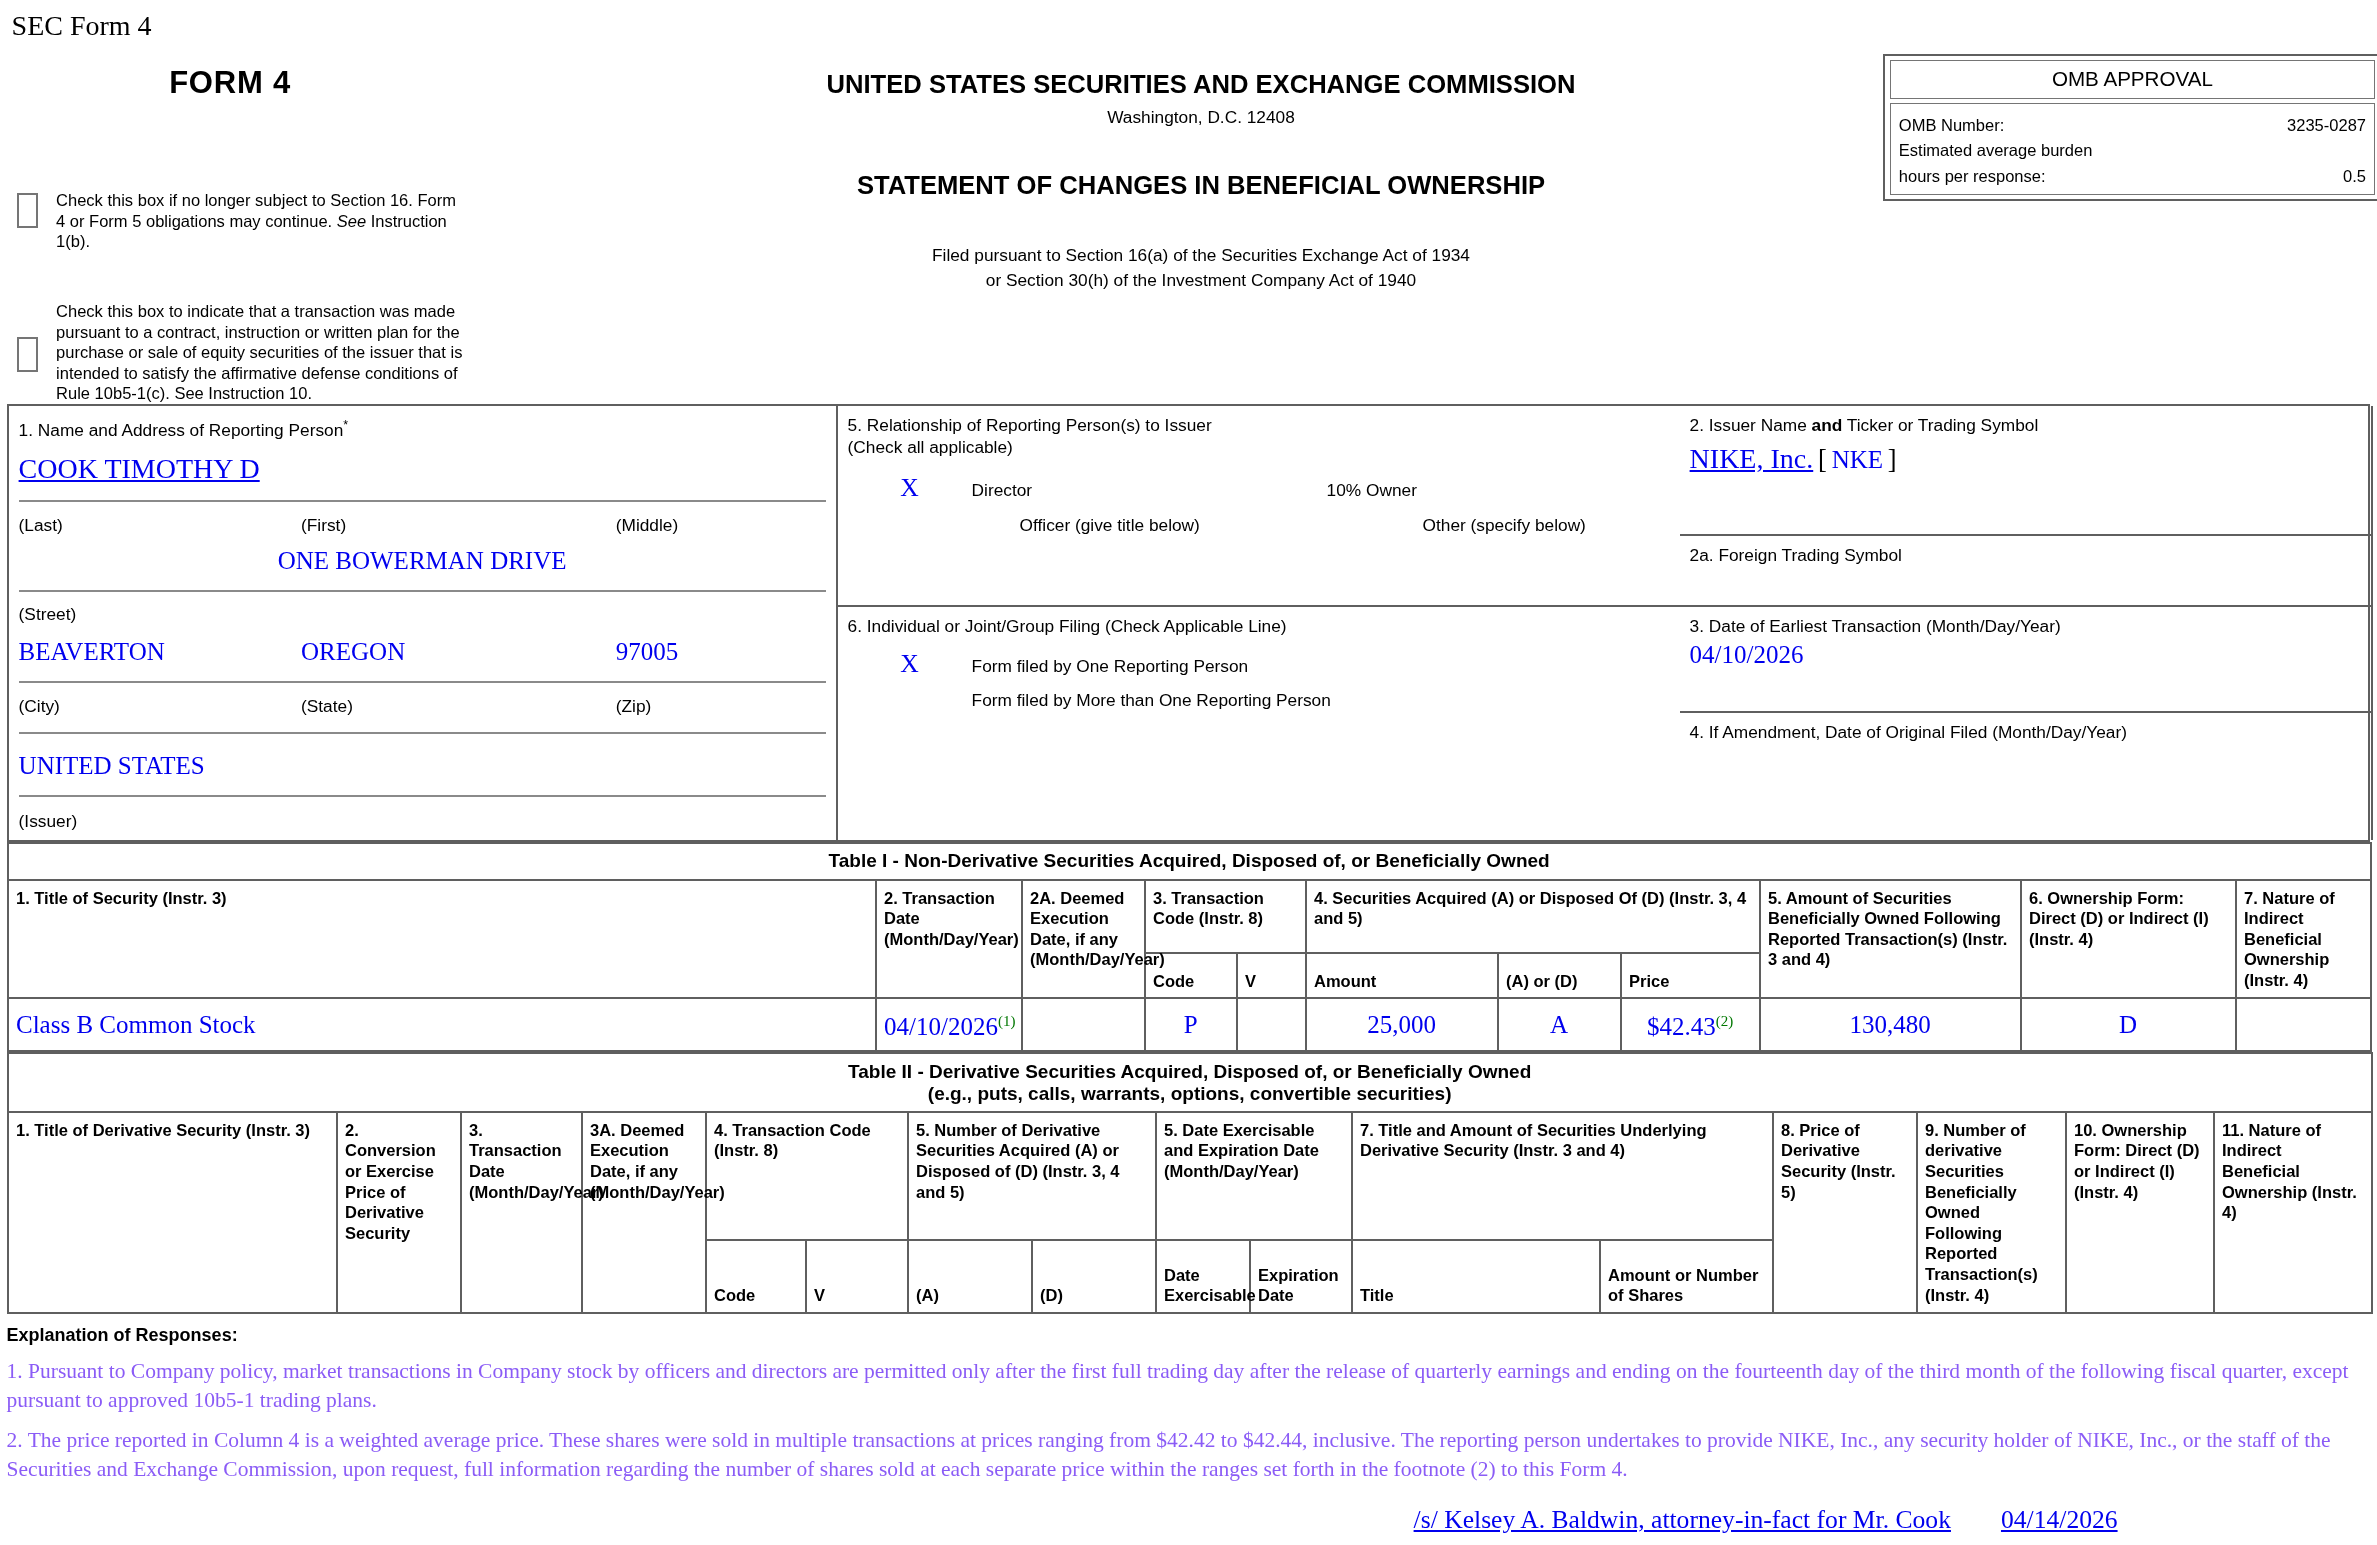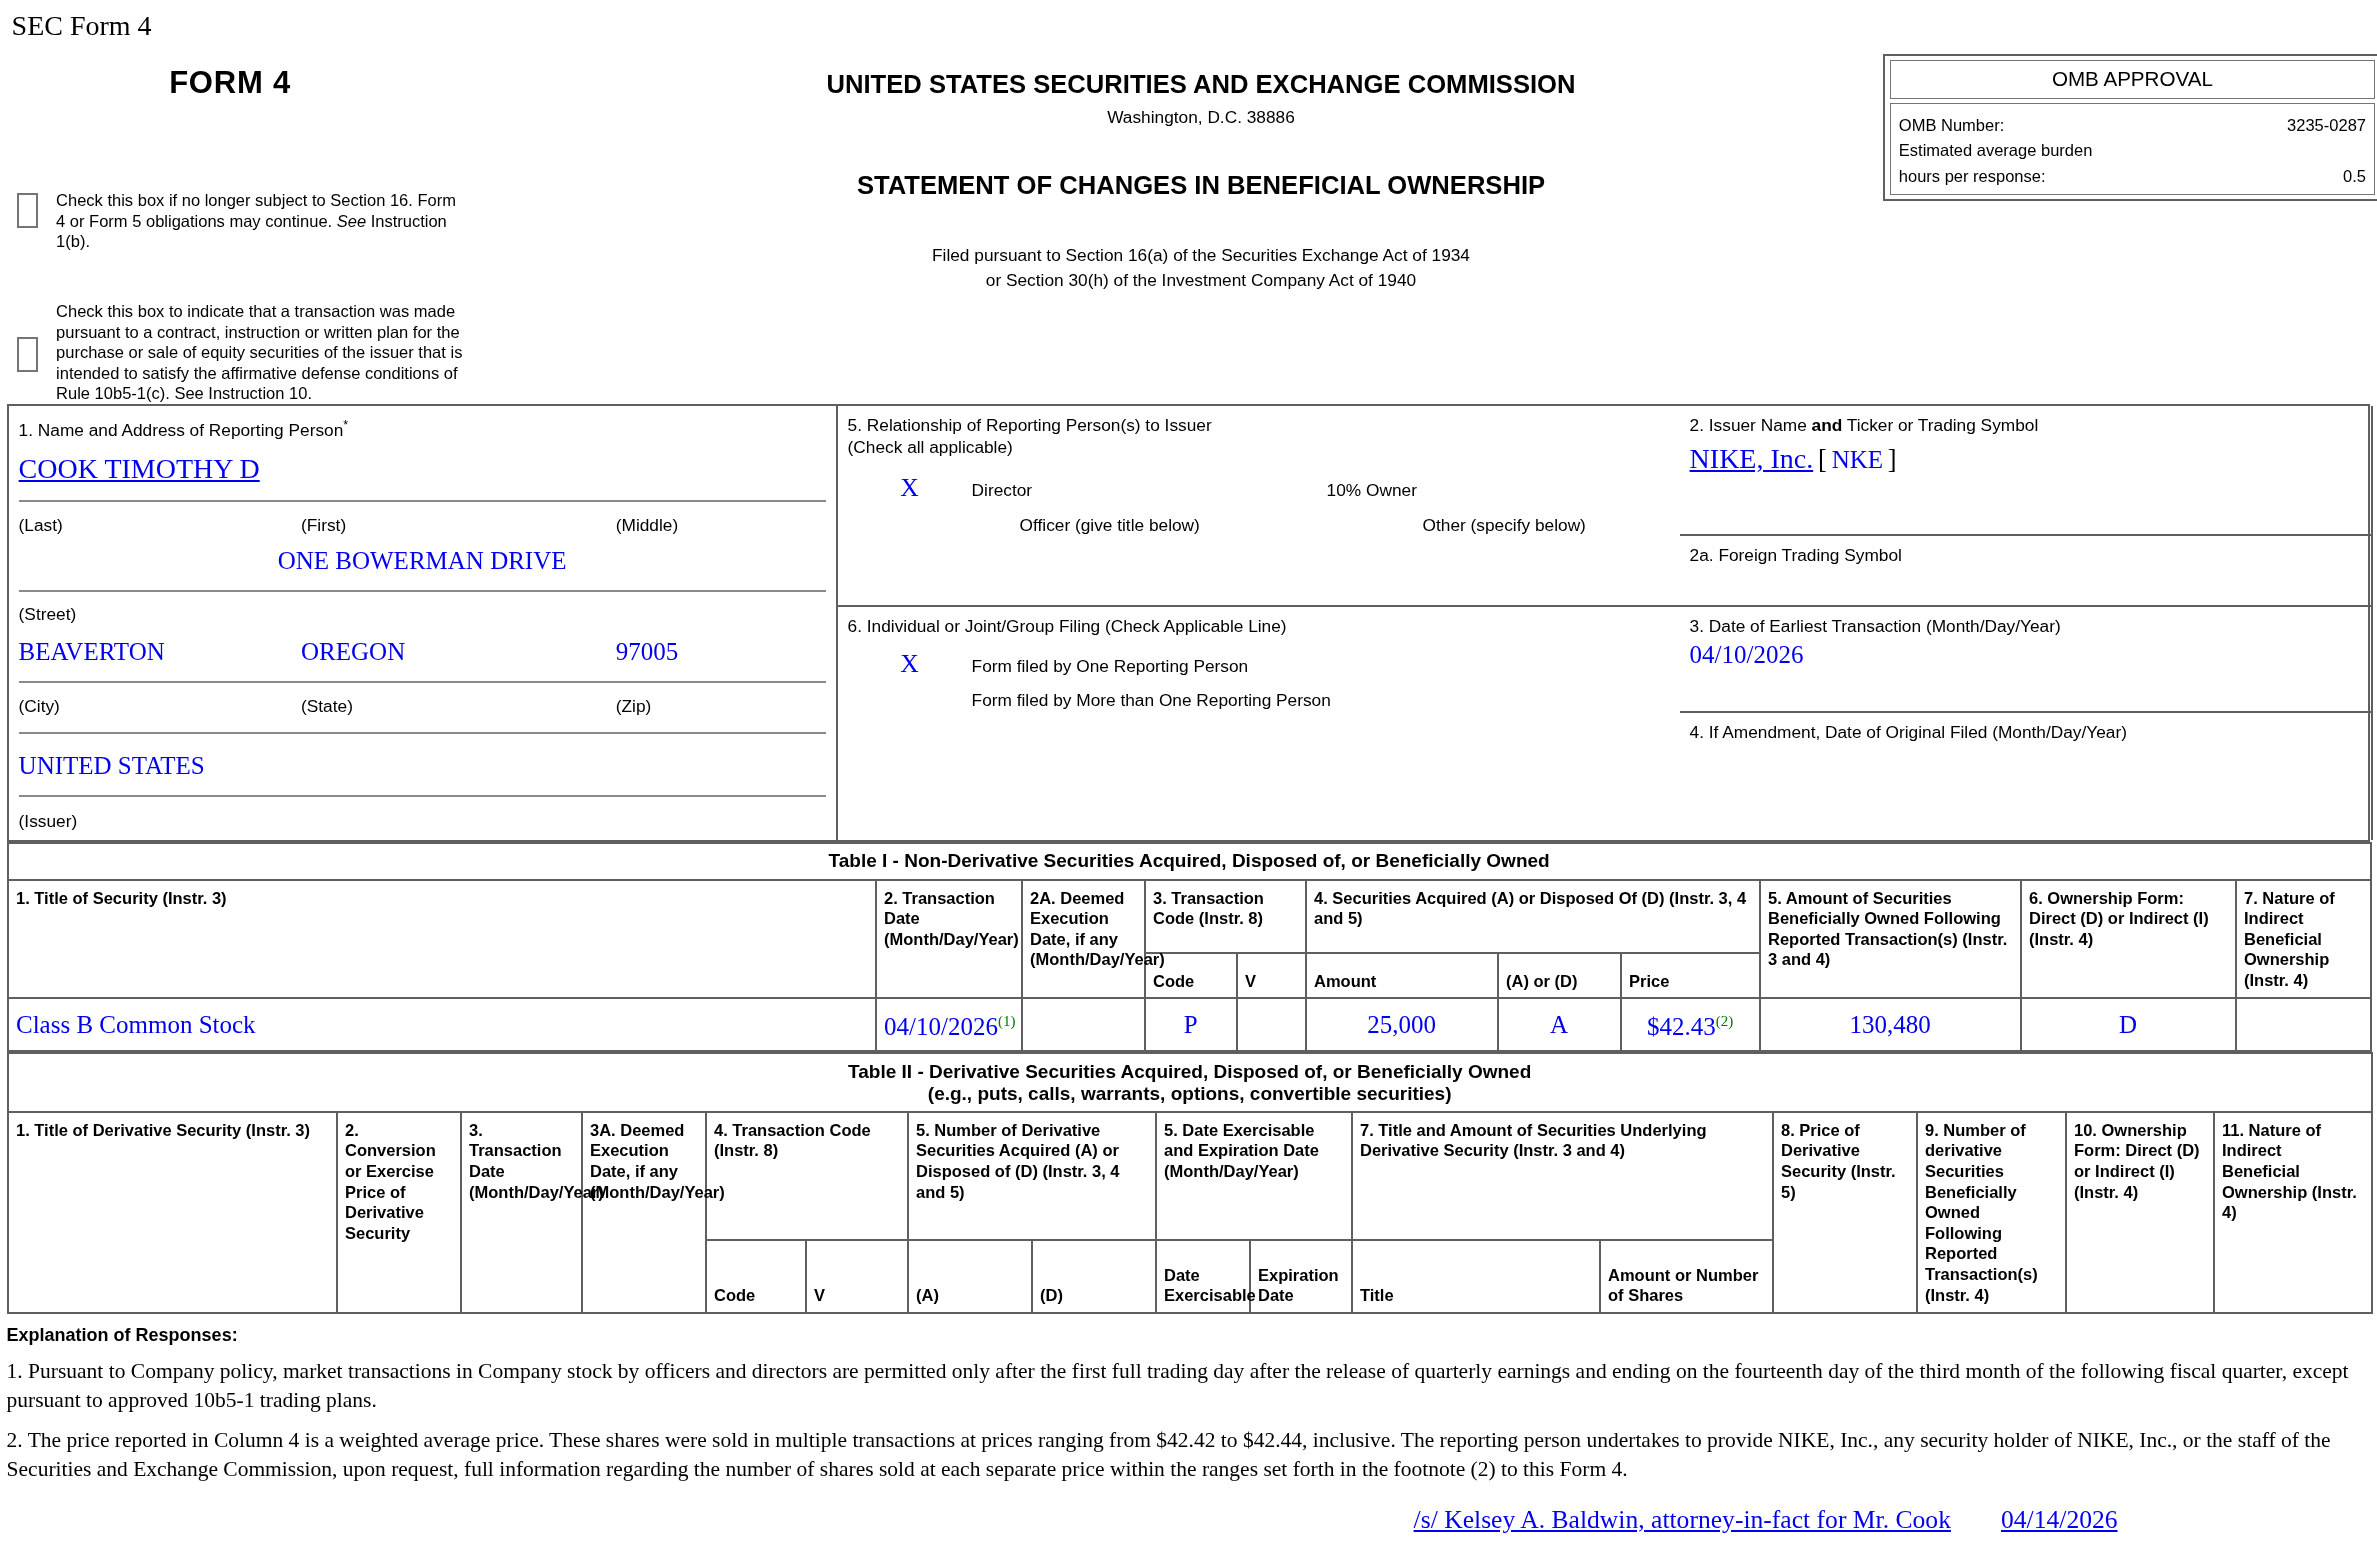--- a/index.html
+++ b/index.html
@@ -63,21 +63,21 @@
   th.colhead { font-size:16.5px; font-weight:bold; text-align:left; vertical-align:top; padding:6.6px 7.4px; line-height:20.6px; }
   th.subhead { font-size:16.5px; font-weight:bold; text-align:left; vertical-align:bottom; padding:6.6px 7.4px; line-height:20px; }
   td.data { font-family:"Liberation Serif","DejaVu Serif",serif; font-size:25px; color:#0000EE; padding:8.3px 7.4px; height:43px; }
   td.data.center { text-align:center; }
   sup.fn { color:#007700; font-size:15px; font-family:"Liberation Serif","DejaVu Serif",serif; }
   sup.star { font-size:12.4px; }
 
   
   .expl { margin-top:11.6px; }
   .expl-heading { font-size:18px; font-weight:bold; }
-  .fn { font-family:"Liberation Serif","DejaVu Serif",serif; color:#000000; font-size:21.5px; line-height:29px; margin-top:10.7px; width:2353px; }
+  .fn { font-family:"Liberation Serif","DejaVu Serif",serif; color:#8b5cf6; font-size:21.5px; line-height:29px; margin-top:10.7px; width:2353px; }
   .sig-block { margin-left:1407px; margin-top:21.5px; width:958px; }
   .sig-row { display:flex; align-items:baseline; }
   .sig-link { font-family:"Liberation Serif","DejaVu Serif",serif; font-size:25.6px; color:#0000EE; text-decoration:underline; }
   .sig-date { font-family:"Liberation Serif","DejaVu Serif",serif; font-size:25.6px; color:#0000EE; text-decoration:underline; margin-left:50px; }
   .sig-labels { display:flex; margin-top:11.6px; font-size:18px; }
   .sig-labels .lab1 { width:532px; }
   .i { font-style:italic; }
   .b { font-weight:bold; }
 </style>
 </head>
@@ -94,21 +94,21 @@
         <div class="chk-box"></div>
         <div class="chk-text"><span>Check this box if no longer subject to Section 16. Form 4 or Form 5 obligations may continue. </span><span class="i">See</span><span> Instruction 1(b).</span></div>
       </div>
       <div class="chk-row second">
         <div class="chk-box"></div>
         <div class="chk-text">Check this box to indicate that a transaction was made pursuant to a contract, instruction or written plan for the purchase or sale of equity securities of the issuer that is intended to satisfy the affirmative defense conditions of Rule 10b5-1(c). See Instruction 10.</div>
       </div>
     </div>
     <div class="hdr-center">
       <div class="commission">UNITED STATES SECURITIES AND EXCHANGE COMMISSION</div>
-      <div class="washington">Washington, D.C. 38886</div>
+      <div class="washington">Washington, D.C. 12408</div>
       <div class="statement">STATEMENT OF CHANGES IN BENEFICIAL OWNERSHIP</div>
       <div class="pursuant">
         <div>Filed pursuant to Section 16(a) of the Securities Exchange Act of 1934</div>
         <div>or Section 30(h) of the Investment Company Act of 1940</div>
       </div>
     </div>
     <div>
       <div class="omb-box">
         <div class="omb-title">OMB APPROVAL</div>
         <div class="omb-body">

